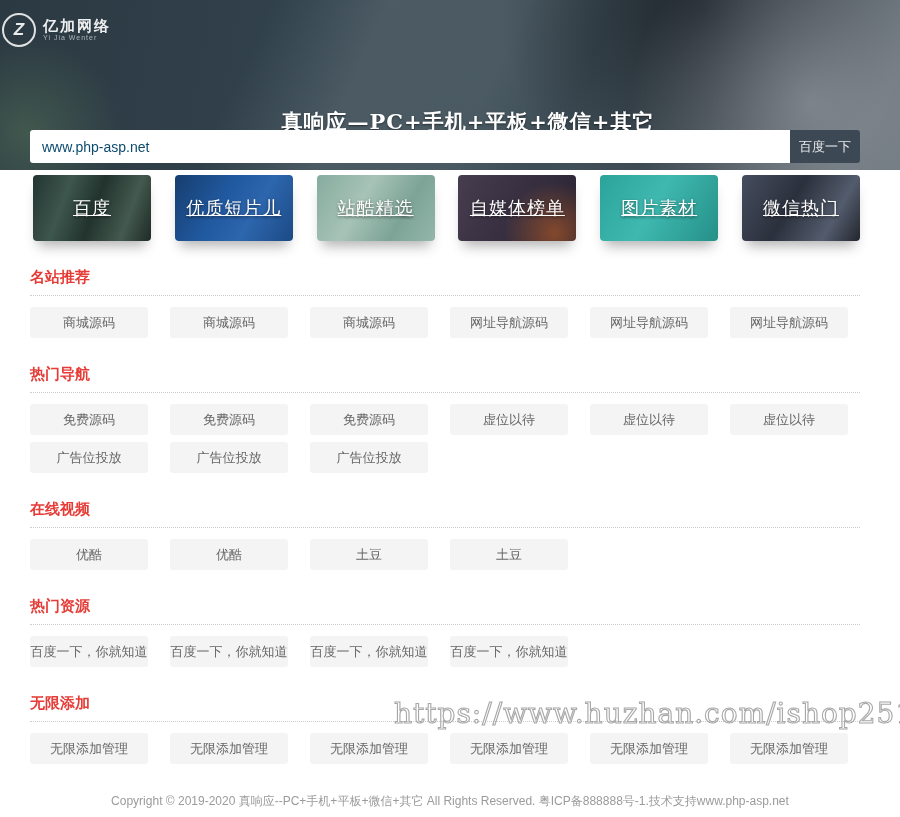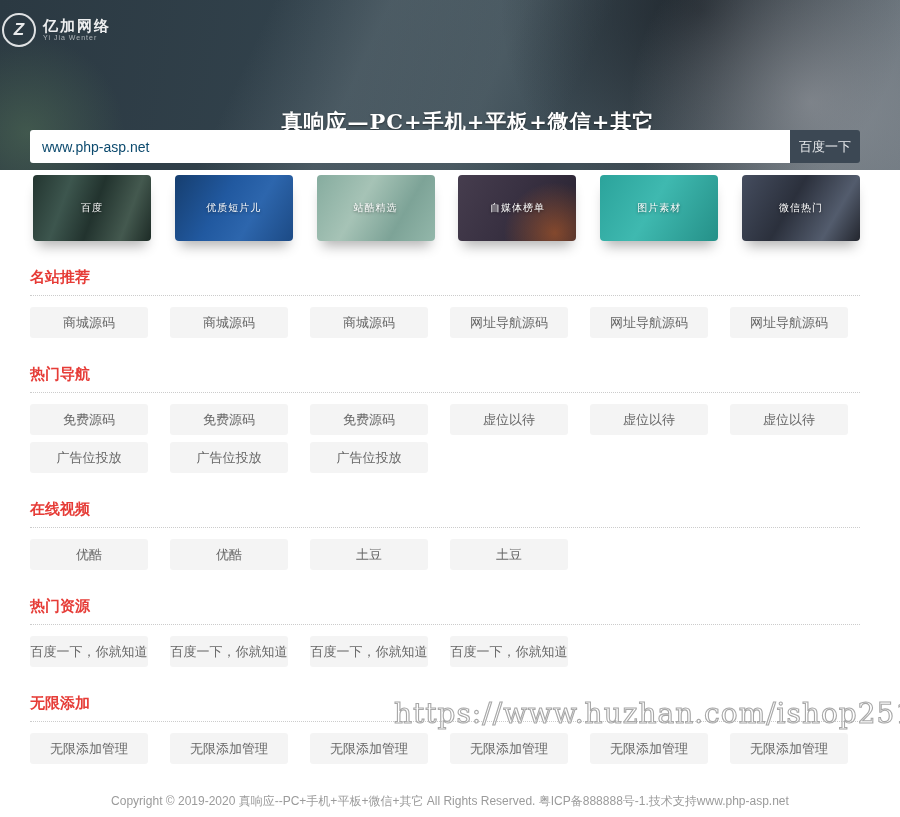--- a/index.html
+++ b/index.html
@@ -31,21 +31,21 @@
     border-radius:3px 0 0 3px;padding:0 12px;font-size:14px;color:#0c4a6e;
     font-family:"Liberation Sans",sans-serif;box-sizing:border-box;}
   .search-btn{width:70px;height:33px;border:none;background:#3c4854;color:#e8eaec;
     font-size:13px;border-radius:0 3px 3px 0;cursor:pointer;font-family:"Liberation Sans",sans-serif;}
 
   
   .cards{display:flex;justify-content:space-between;margin:5px 40px 0 33px;}
   .card{position:relative;width:118px;height:66px;border-radius:4px;cursor:pointer;
     display:flex;align-items:center;justify-content:center;
     box-shadow:0 10px 12px -5px rgba(0,0,0,.3);}
-  .card-label{color:#fff;font-size:10px;text-shadow:0 1px 3px rgba(0,0,0,.5);letter-spacing:1px;}
+  .card-label{color:#fff;font-size:18px;text-shadow:0 1px 3px rgba(0,0,0,.5);letter-spacing:1px;text-decoration:underline;}
   .card-1{background:linear-gradient(110deg,#233530 0%,#3d564e 28%,#22332e 52%,#44594f 78%,#1d2b26 100%);}
   .card-2{background:linear-gradient(120deg,#163e6f 0%,#2159a0 40%,#2d66ad 65%,#1c4a85 100%);}
   .card-3{background:linear-gradient(120deg,#86ac9f 0%,#a6c3b6 38%,#7da397 70%,#93b7aa 100%);}
   .card-4{background:radial-gradient(circle at 82% 88%, rgba(190,95,40,.6), rgba(190,95,40,0) 45%),
                    linear-gradient(120deg,#463d4e 0%,#393142 45%,#272230 100%);}
   .card-5{background:linear-gradient(120deg,#2ba39b 0%,#3fb9b0 45%,#259088 100%);}
   .card-6{background:linear-gradient(120deg,#454d5f 0%,#2b303c 42%,#535c6d 75%,#23262e 100%);}
 
   
   .sections{margin:0 40px 0 30px;}

